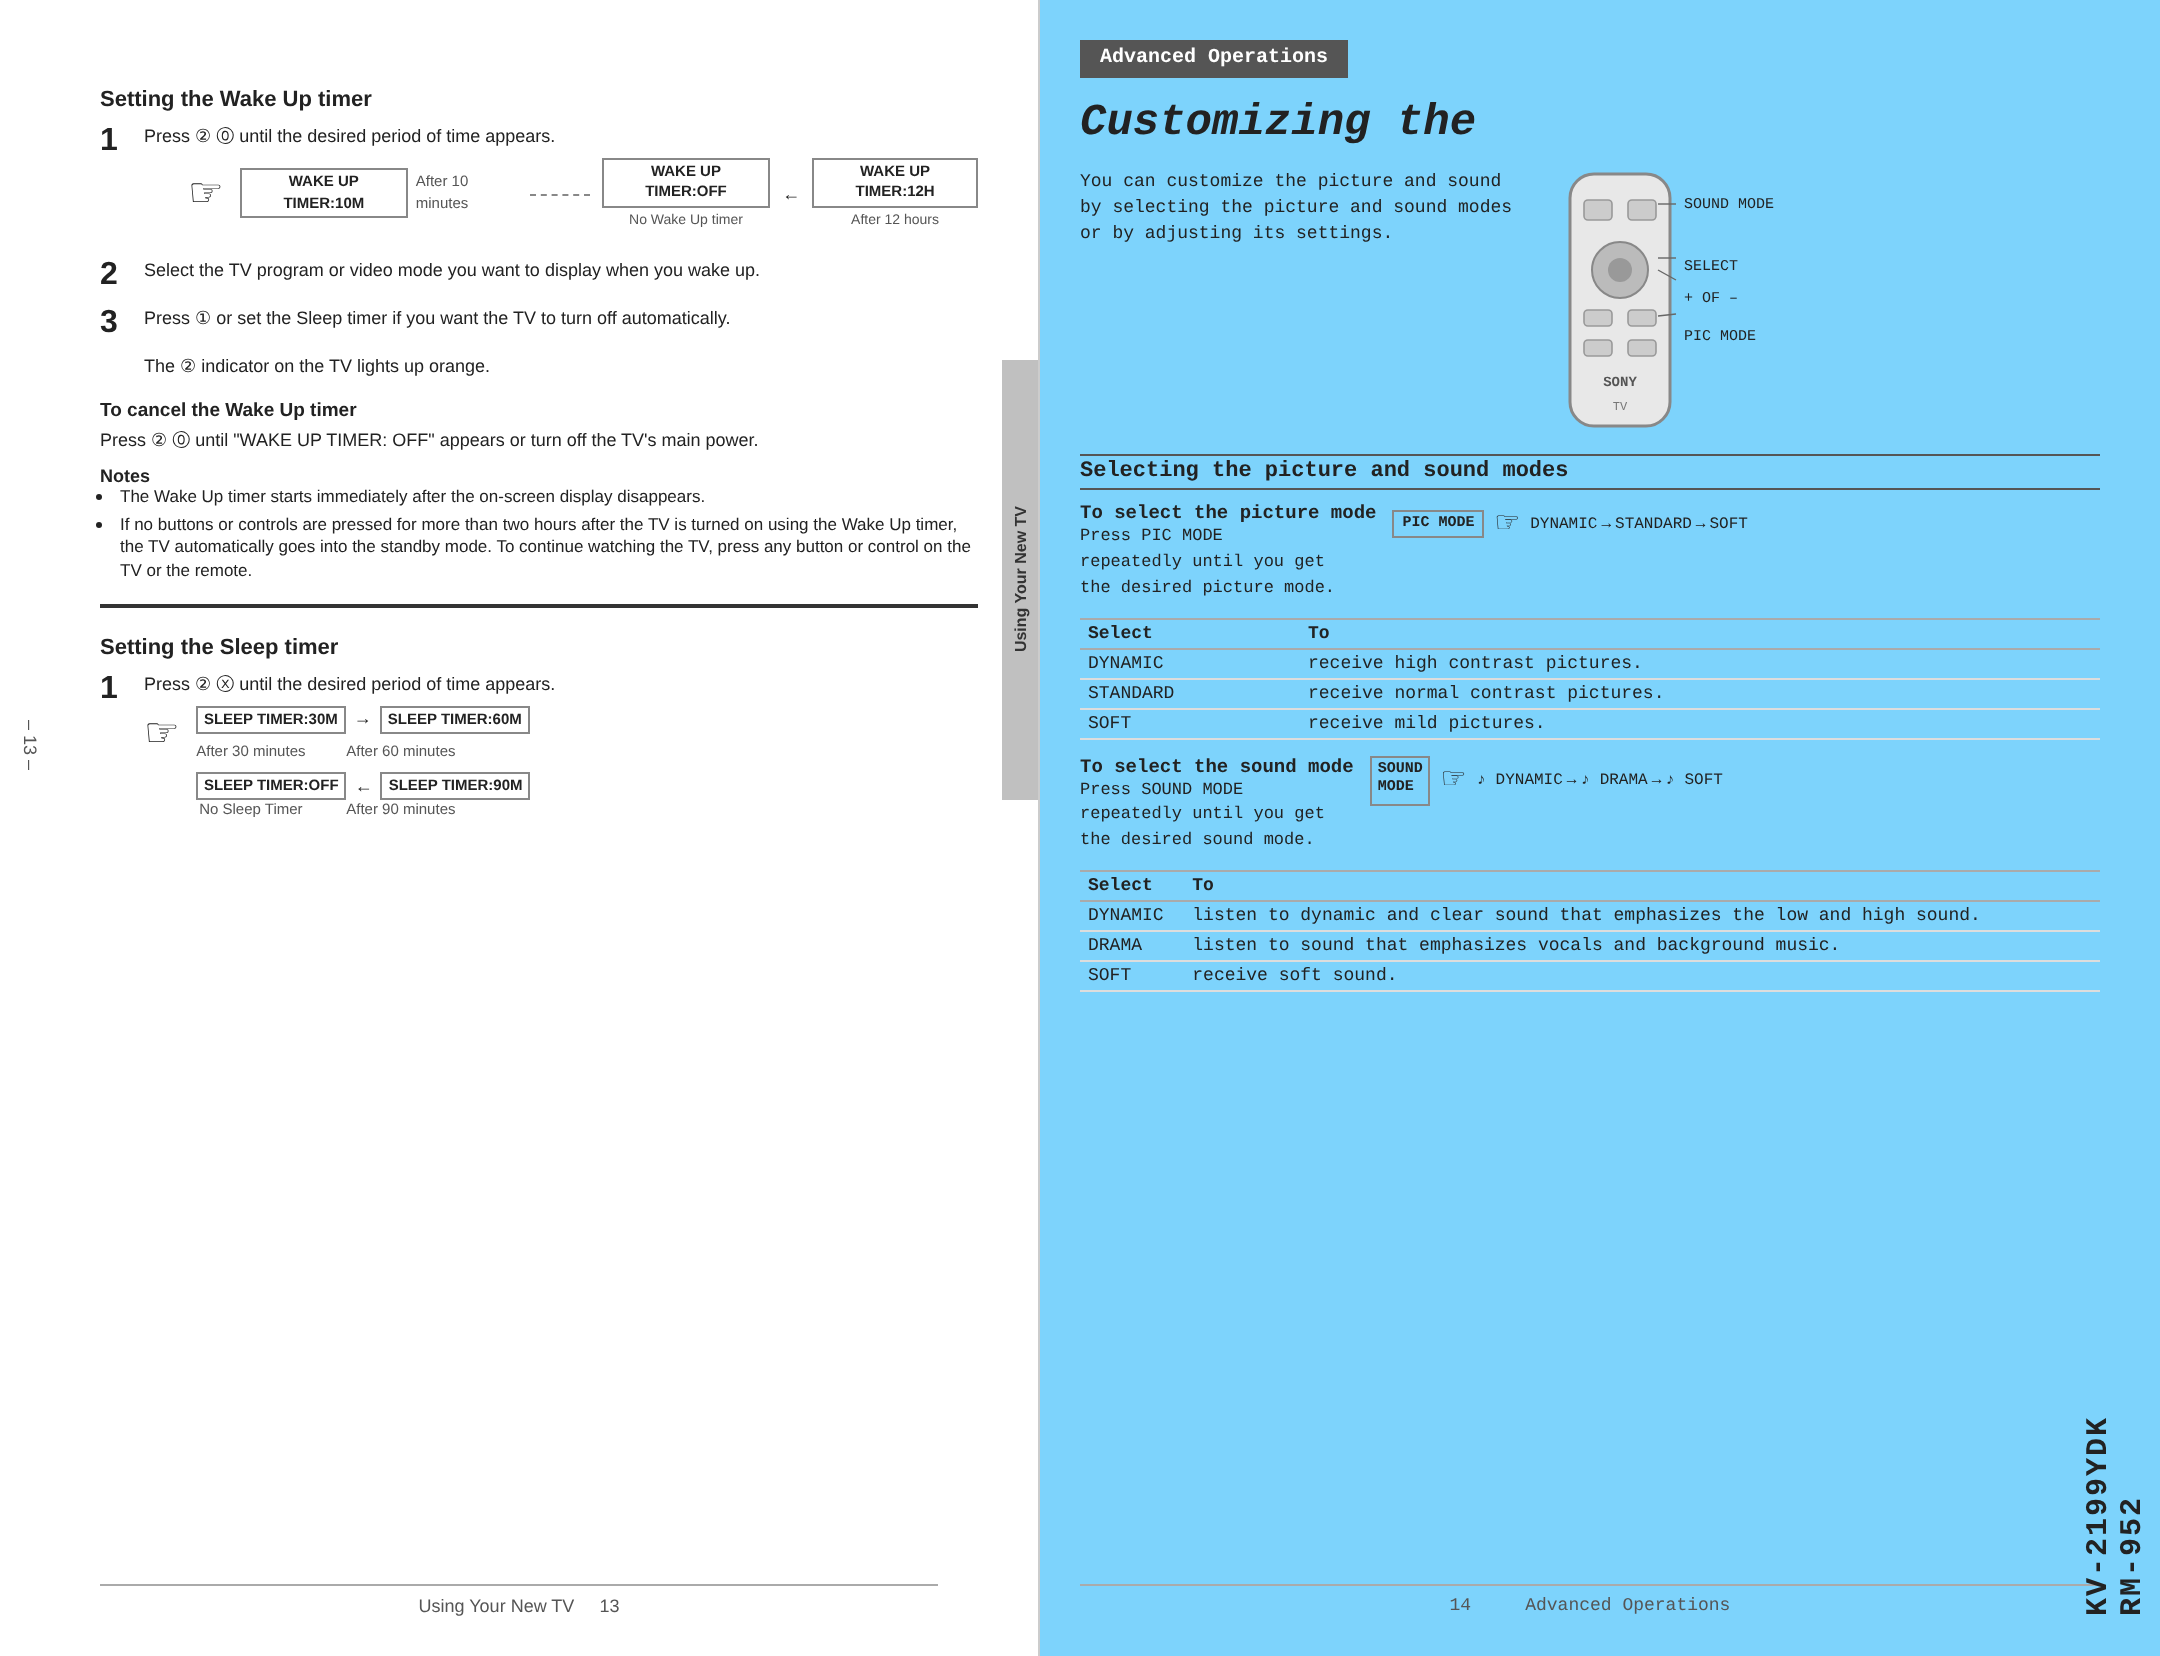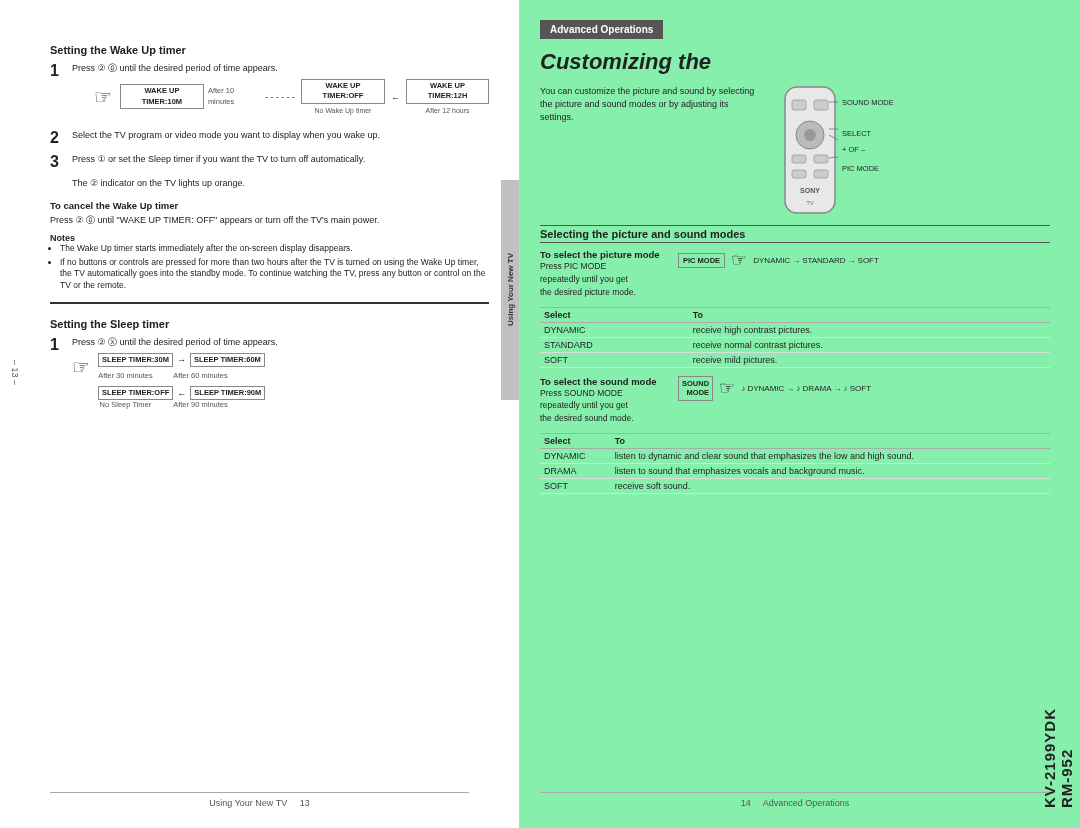--- a/index.html
+++ b/index.html
@@ -21,23 +21,24 @@
       background: #fff;
       padding: 30px 30px 20px 50px;
       position: relative;
       border-right: 1px solid #ccc;
     }
 
     
     .page-right {
       width: 560px;
       height: 828px;
-      background: #86efac;
+      background: #7dd3fc;
       padding: 20px 30px 20px 20px;
       position: relative;
+      font-family: Liberation Mono, monospace;
     }
 
     
     .vertical-tab {
       position: absolute;
       right: 0;
       top: 180px;
       width: 18px;
       height: 220px;
       background: #c0c0c0;
@@ -492,21 +493,21 @@
       <div class="to-select-row">
         <div style="min-width:130px;">
           <div class="to-select-label">To select the sound mode</div>
           <div style="font-size:8.5px; line-height:1.5;">
             <div>Press SOUND MODE</div>
             <div>repeatedly until you get</div>
             <div>the desired sound mode.</div>
           </div>
         </div>
         <div style="display:flex; align-items:center; gap:6px;">
-          <div style="border:1px solid #888; padding:2px 3px; font-size:7.5px; font-weight:bold; text-align:right; line-height:1.3;">SOUND<br>MODE</div>
+          <div style="border:1px solid #888; padding:2px 3px; font-size:7.5px; font-weight:bold; text-align:left; line-height:1.3;">SOUND<br>MODE</div>
           <div style="font-size:18px;">☞</div>
           <div class="mode-arrows">
             <span>♪ DYNAMIC</span>
             <span>→</span>
             <span>♪ DRAMA</span>
             <span>→</span>
             <span>♪ SOFT</span>
           </div>
         </div>
       </div>

